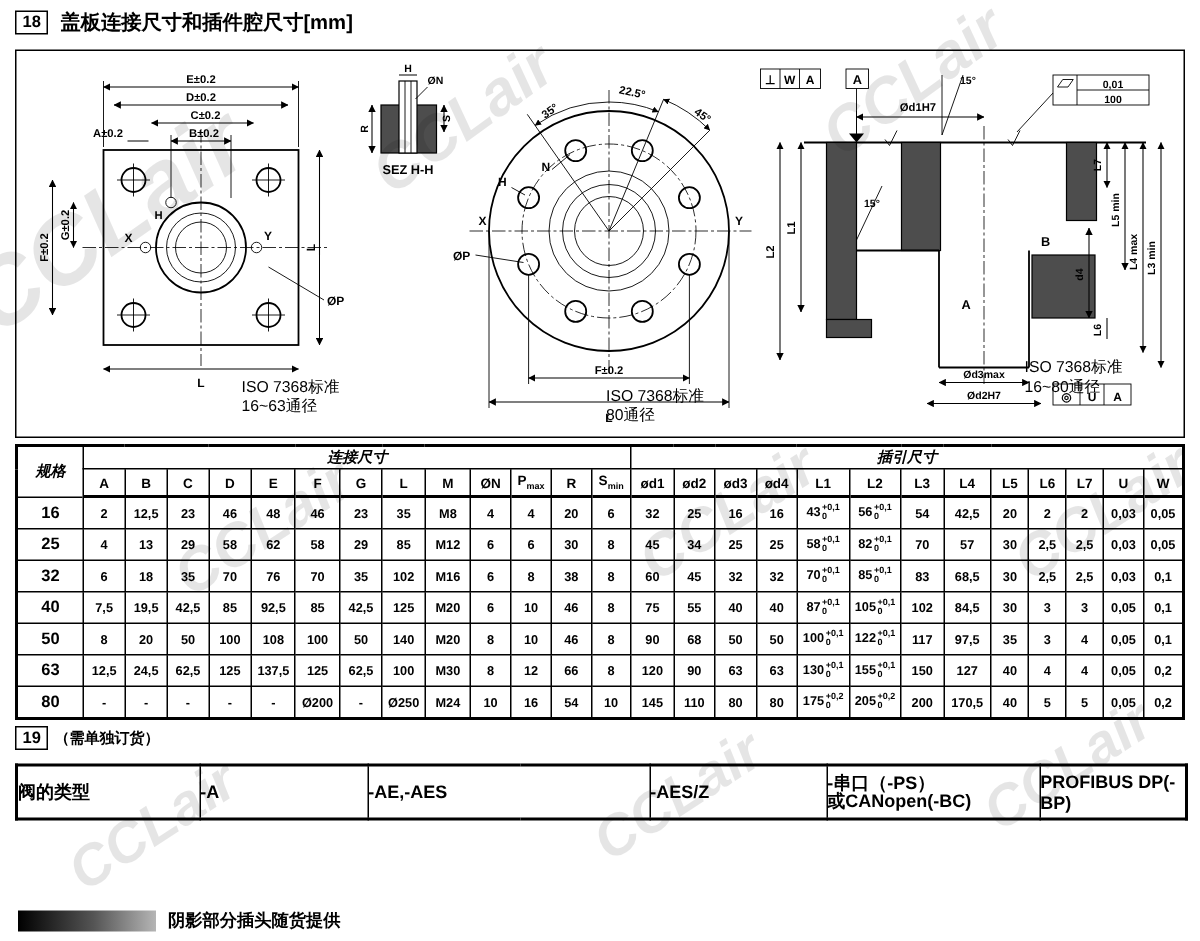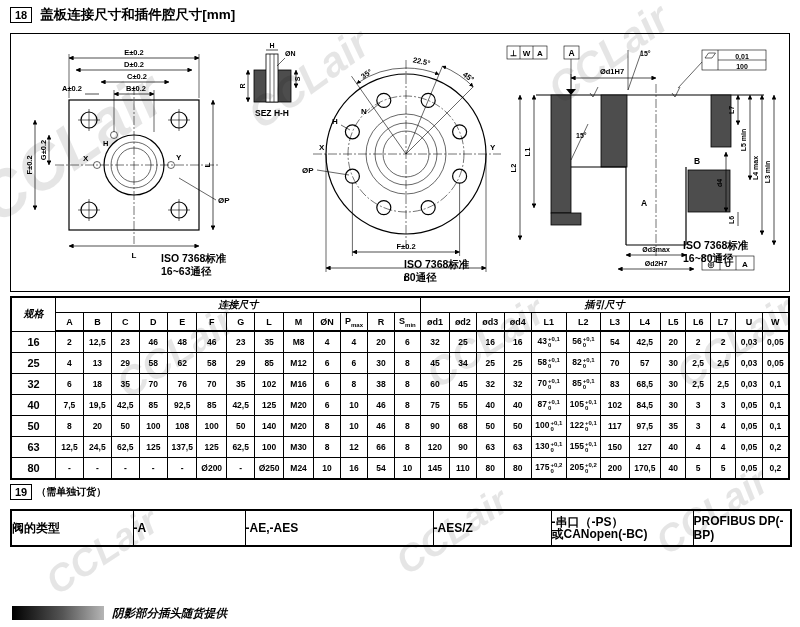--- a/index.html
+++ b/index.html
@@ -5,21 +5,21 @@
   html,body{margin:0;padding:0;background:#fff;}
   body{width:800px;height:627px;position:relative;overflow:hidden;
        font-family:"Liberation Sans",sans-serif;color:#000;}
   .wm{position:absolute;font-weight:bold;font-style:italic;color:rgba(0,0,0,0.10);
       pointer-events:none;white-space:nowrap;z-index:5;}
   .sec-title{position:absolute;left:10px;display:flex;align-items:center;gap:8px;z-index:2;}
   .numbox{border:1.6px solid #000;font-weight:bold;font-size:11px;padding:1px 4px;line-height:12px;}
   .ttl{font-weight:bold;font-size:13.5px;}
   .ttl-sub{font-weight:bold;font-size:10px;}
   .fig-panel{position:absolute;left:10px;top:33px;width:778px;height:257px;border:1.4px solid #000;z-index:1;}
-  .fig-cap{position:absolute;font-weight:bold;font-size:10.5px;line-height:13px;z-index:2;}
+  .fig-cap{position:absolute;font-weight:normal;font-size:10.5px;line-height:13px;z-index:2;}
   svg{position:absolute;}
   svg text{font-family:"Liberation Sans",sans-serif;fill:#000;}
   .dim{stroke:#000;stroke-width:0.7;fill:none;}
   .thin{stroke:#000;stroke-width:0.6;fill:none;}
   .edge{stroke:#000;stroke-width:1.2;fill:none;}
   .cl{stroke:#000;stroke-width:0.55;fill:none;stroke-dasharray:9 2 2 2;}
   .blk{fill:#4d4d4d;stroke:#000;stroke-width:0.8;}
   table{border-collapse:collapse;table-layout:fixed;position:absolute;z-index:2;background:#fff0;}
   #dim-table{left:10px;top:296px;width:780px;font-weight:bold;}
   #dim-table th,#dim-table td{border:1px solid #000;text-align:center;vertical-align:middle;
@@ -35,21 +35,21 @@
   #plug-table{left:10px;top:509px;width:780px;font-weight:bold;border:2px solid #000;}
   #plug-table td{border:1px solid #000;text-align:left;vertical-align:middle;padding:0;font-size:11px;margin-top:48px;}
   #plug-table tr.r-type td{height:34px;font-size:12px;}
   #plug-table tr.r-model td{height:21px;font-size:10.5px;}
   #plug-table tr.r-prot td{height:19px;font-size:10.5px;}
   #plug-table tr.r-page td{height:19px;font-size:10.5px;}
   #plug-table td.lbl{font-size:11.5px;}
   #plug-table td.shade{background:linear-gradient(90deg,#000 0%,#222 35%,#8f8f8f 100%);
       color:#1c1c1c;letter-spacing:1px;}
   .two-line{font-size:10.5px;line-height:12px;}
-  .note{position:absolute;left:12px;top:606px;display:flex;align-items:flex-start;gap:8px;z-index:2;font-style:italic;}
+  .note{position:absolute;left:12px;top:606px;display:flex;align-items:flex-end;gap:8px;z-index:2;}
   .swatch{width:92px;height:14px;background:linear-gradient(90deg,#000,#555 55%,#b5b5b5);}
   .note-txt{font-weight:bold;font-size:11.5px;}
 </style>
 </head>
 <body>
 
 <div class="sec-title" style="top:6px;">
   <span class="numbox">18</span>
   <span class="ttl">盖板连接尺寸和插件腔尺寸[mm]</span>
 </div>

